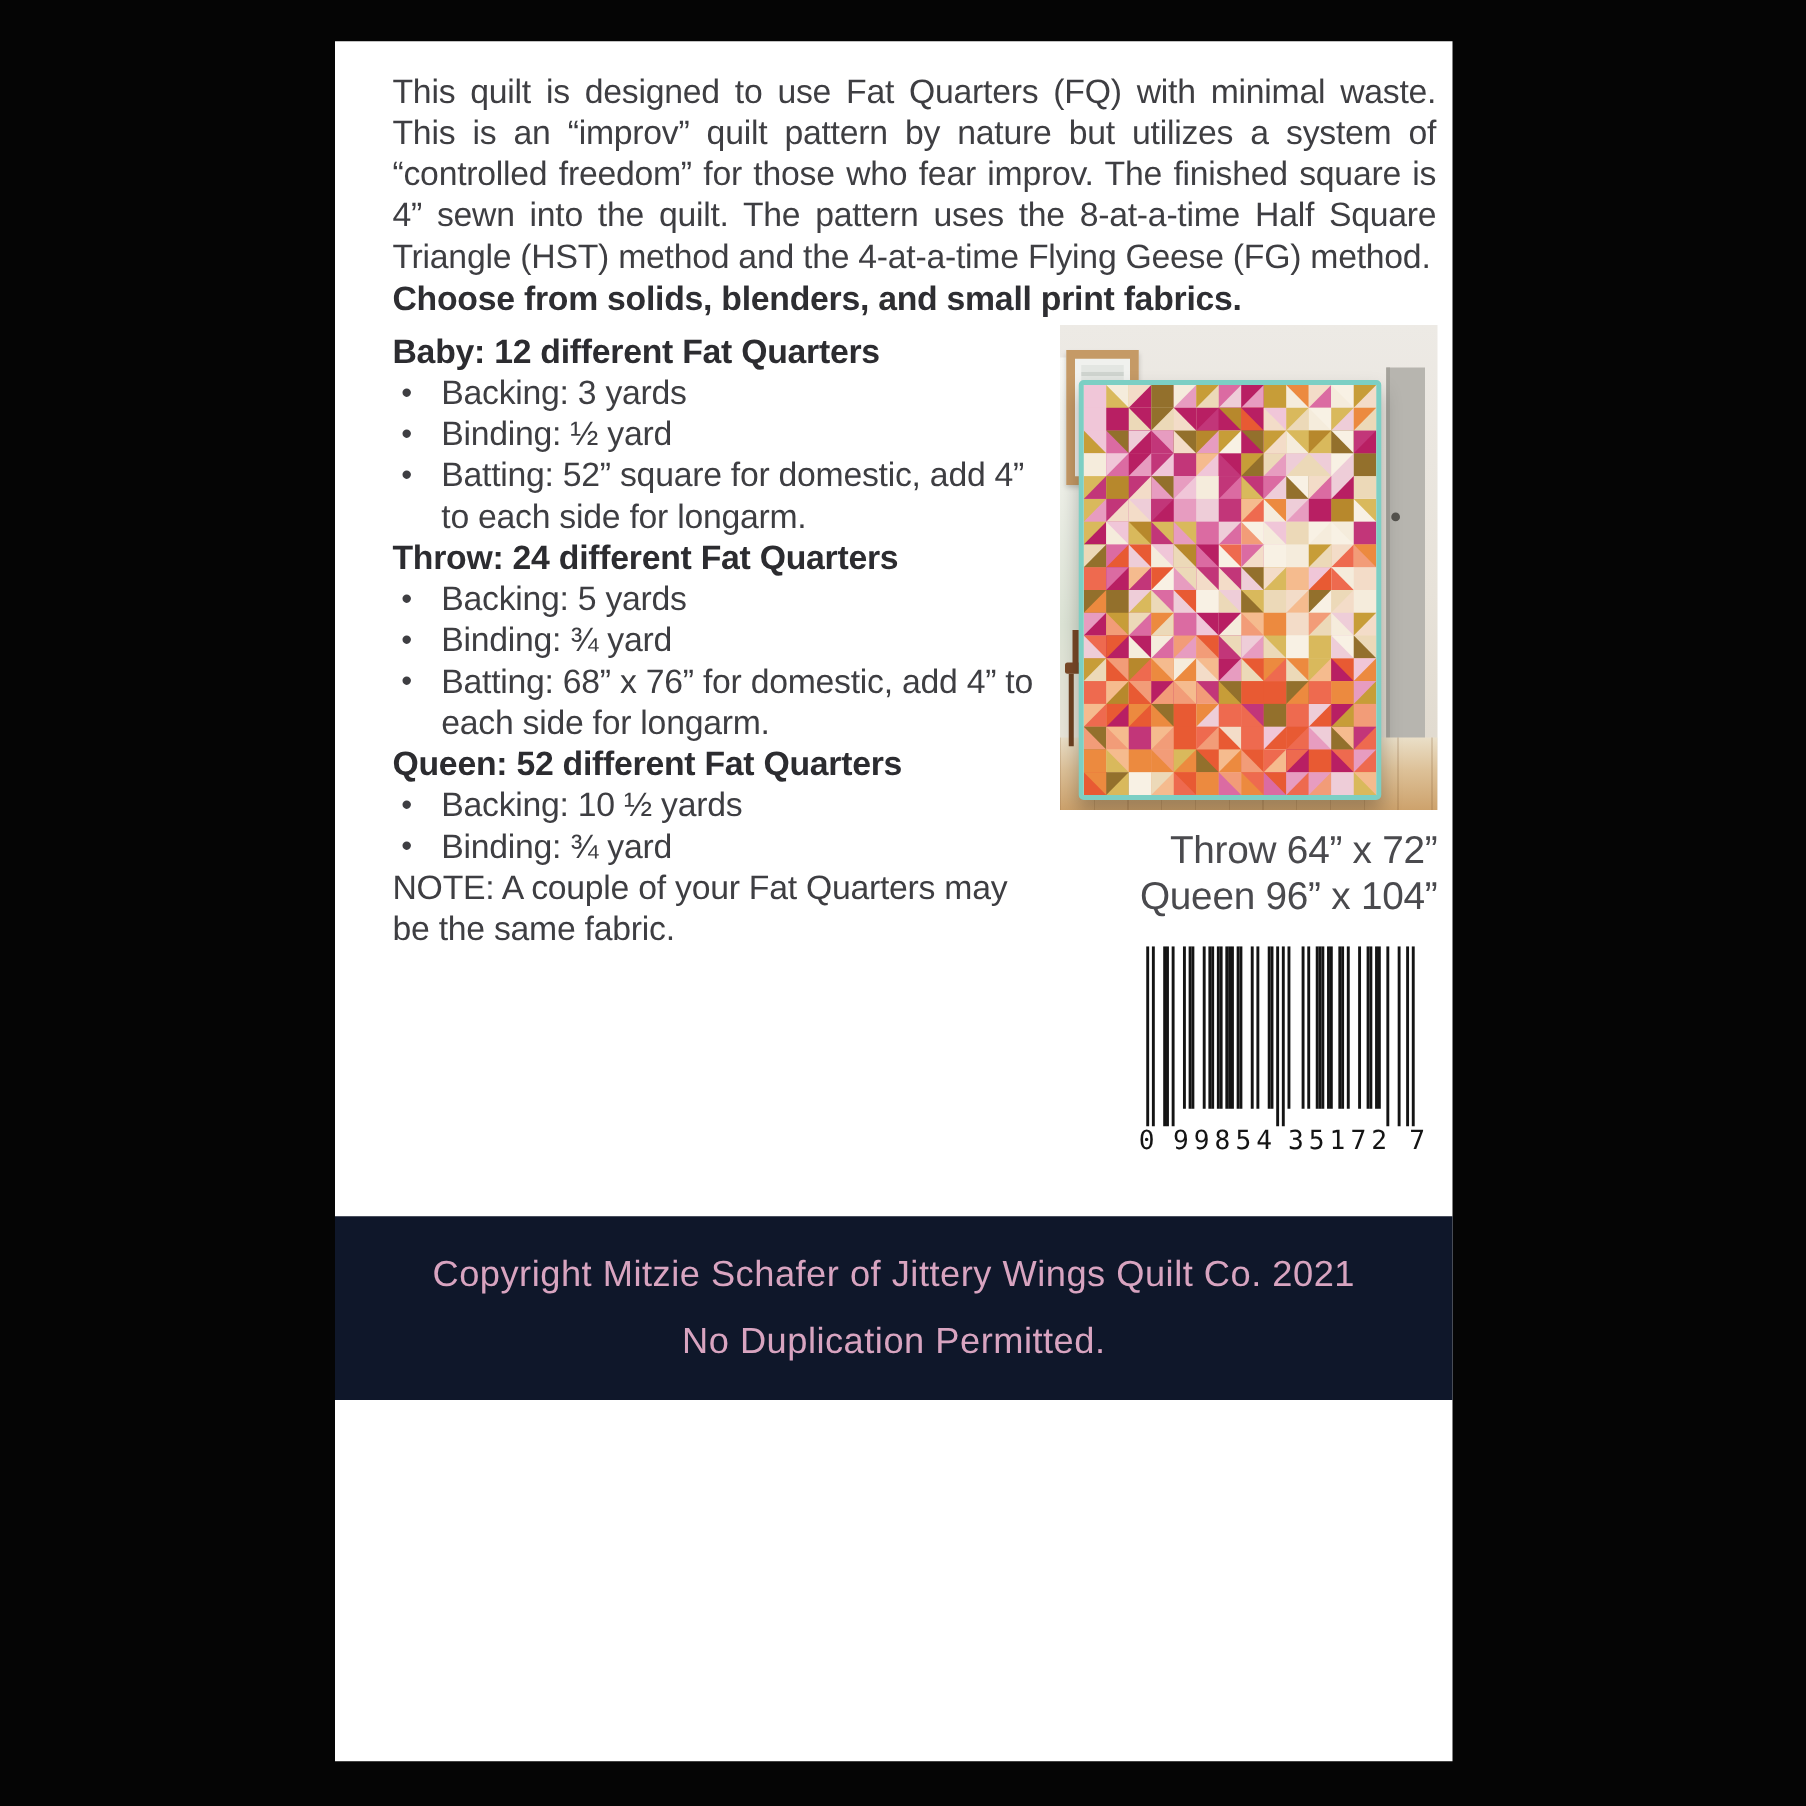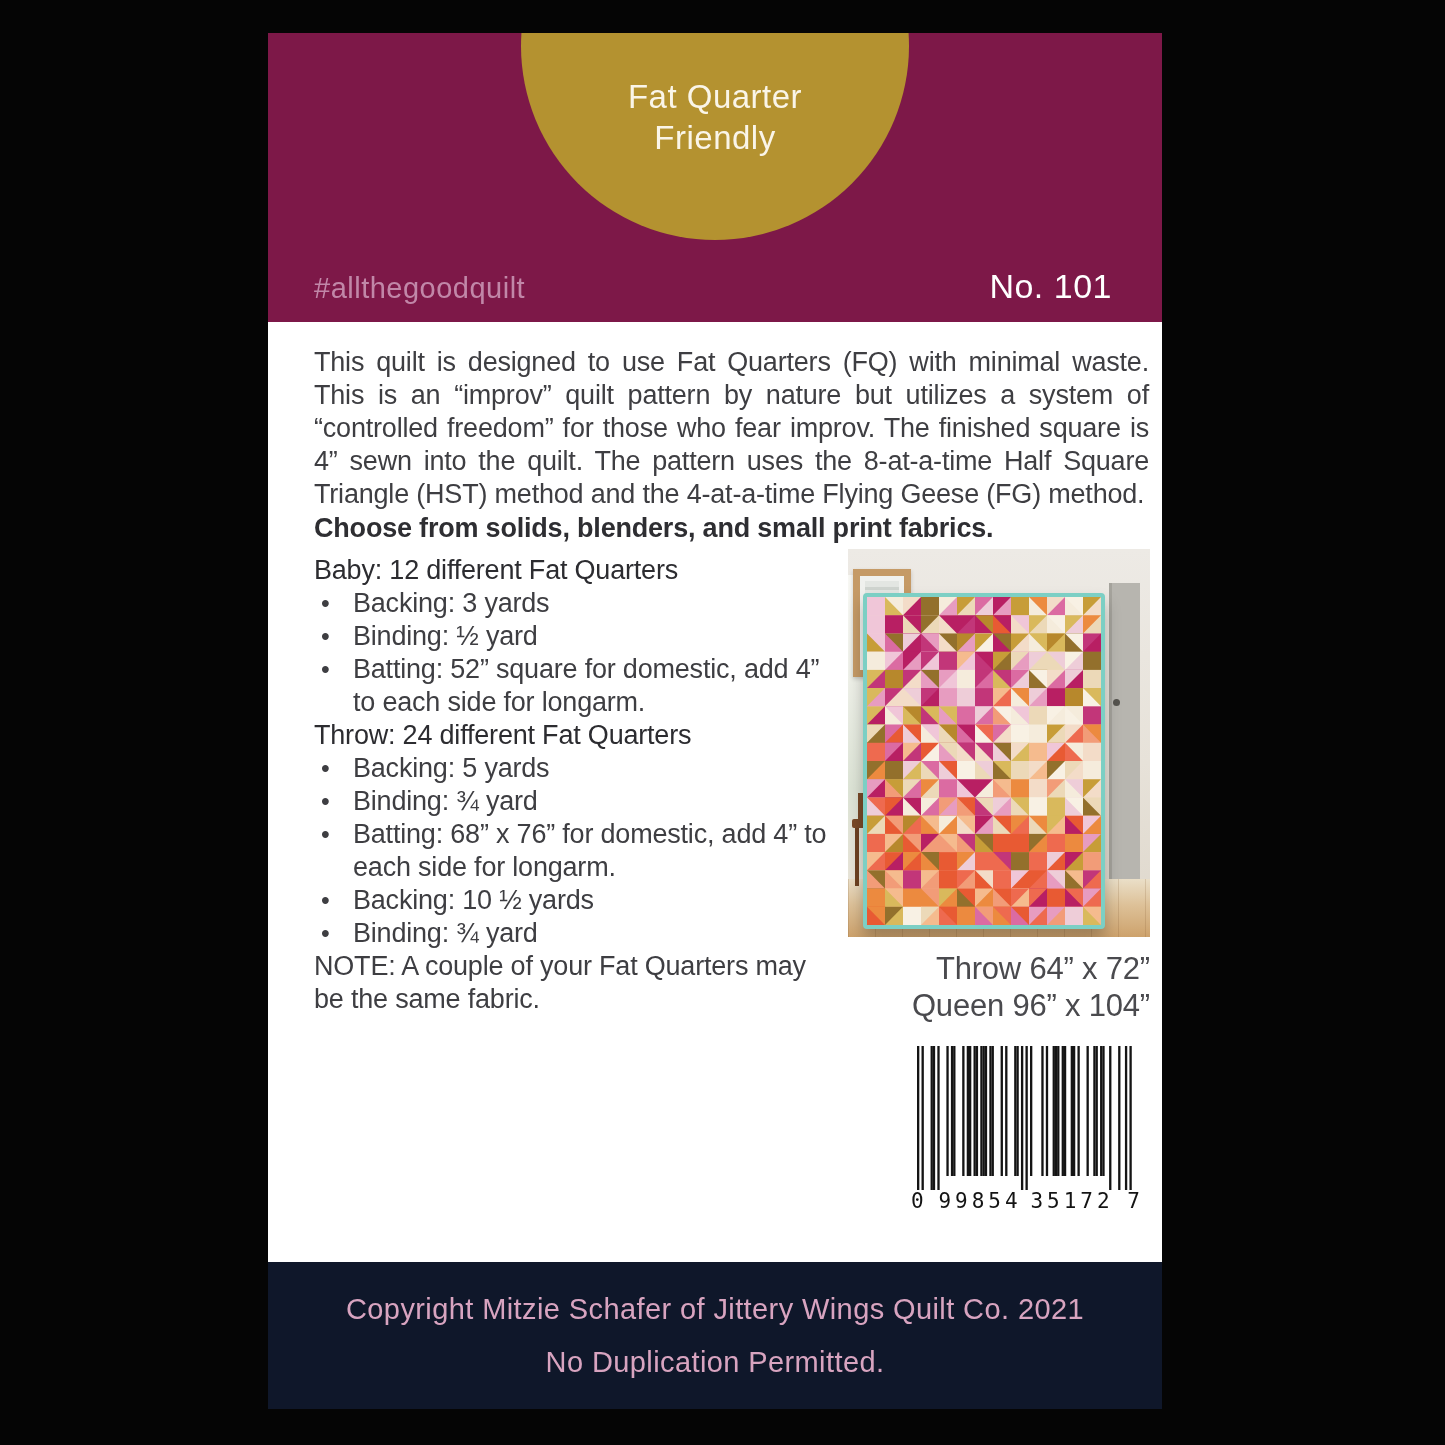--- a/index.html
+++ b/index.html
@@ -18,21 +18,21 @@
   .hashtag{color:#C187A8;font-size:29px;letter-spacing:.5px;}
   .patno{color:#ffffff;font-size:34px;font-weight:500;letter-spacing:.5px;}
 
   
   .content{position:relative;height:940px;box-sizing:border-box;padding:24px 13px 0 46px;
            color:#3E3E42;}
   .intro{margin:0;font-size:27px;line-height:33px;text-align:justify;letter-spacing:-.2px;}
   .intro-bold{margin:0;font-size:27px;line-height:34px;font-weight:700;color:#2E2E32;letter-spacing:-.2px;}
 
   .col-left{margin-top:9px;width:520px;font-size:27px;line-height:33px;letter-spacing:-.2px;}
-  .sec-h{font-weight:400;color:#2C2C30;}
+  .sec-h{font-weight:700;color:#2C2C30;}
   .col-left ul{list-style:none;margin:0;padding:0;}
   .col-left li{position:relative;padding-left:39px;}
   .col-left li::before{content:"•";position:absolute;left:7px;top:0;font-size:25px;color:#3E3E42;}
   .note{margin:0;}
 
   .col-right{position:absolute;top:227px;right:12px;width:302px;}
 
   
   .photo{position:relative;width:302px;height:388px;overflow:hidden;
          background:linear-gradient(180deg,#edeae5 0%,#e7e2d9 55%,#ded7cb 100%);}
@@ -65,50 +65,39 @@
   
   .footer{height:147px;background:#0f172a;box-sizing:border-box;padding-top:21px;
           text-align:center;color:#D8A4C0;font-size:29px;line-height:53px;letter-spacing:.4px;}
 </style>
 </head>
 <body>
 
 <div class="canvas">
   <div class="card">
 
-    <div class="header">
-      <div class="badge">
-        <div class="badge-text">
-          <div>Fat Quarter</div>
-          <div>Friendly</div>
-        </div>
-      </div>
-      <div class="header-meta">
-        <span class="hashtag">#allthegoodquilt</span>
-        <span class="patno">No. 101</span>
-      </div>
-    </div>
 
     <div class="content">
       <p class="intro">This quilt is designed to use Fat Quarters (FQ) with minimal waste. This is an “improv” quilt pattern by nature but utilizes a system of “controlled freedom” for those who fear improv. The finished square is 4” sewn into the quilt. The pattern uses the 8-at-a-time Half Square Triangle (HST) method and the 4-at-a-time Flying Geese (FG) method.</p>
       <p class="intro-bold">Choose from solids, blenders, and small print fabrics.</p>
 
       <div class="col-left">
           <div class="sec-h">Baby: 12 different Fat Quarters</div>
           <ul>
             <li>Backing: 3 yards</li>
             <li>Binding: ½ yard</li>
             <li>Batting: 52” square for domestic, add 4” to each side for longarm.</li>
           </ul>
           <div class="sec-h">Throw: 24 different Fat Quarters</div>
           <ul>
             <li>Backing: 5 yards</li>
             <li>Binding: ¾ yard</li>
             <li>Batting: 68” x 76” for domestic, add 4” to each side for longarm.</li>
           </ul>
+          <div class="sec-h">Queen: 52 different Fat Quarters</div>
           <ul>
             <li>Backing: 10 ½ yards</li>
             <li>Binding: ¾ yard</li>
           </ul>
           <p class="note">NOTE: A couple of your Fat Quarters may be the same fabric.</p>
         </div>
 
       <div class="col-right">
         <div class="photo">
           <div class="ph-window"></div>

